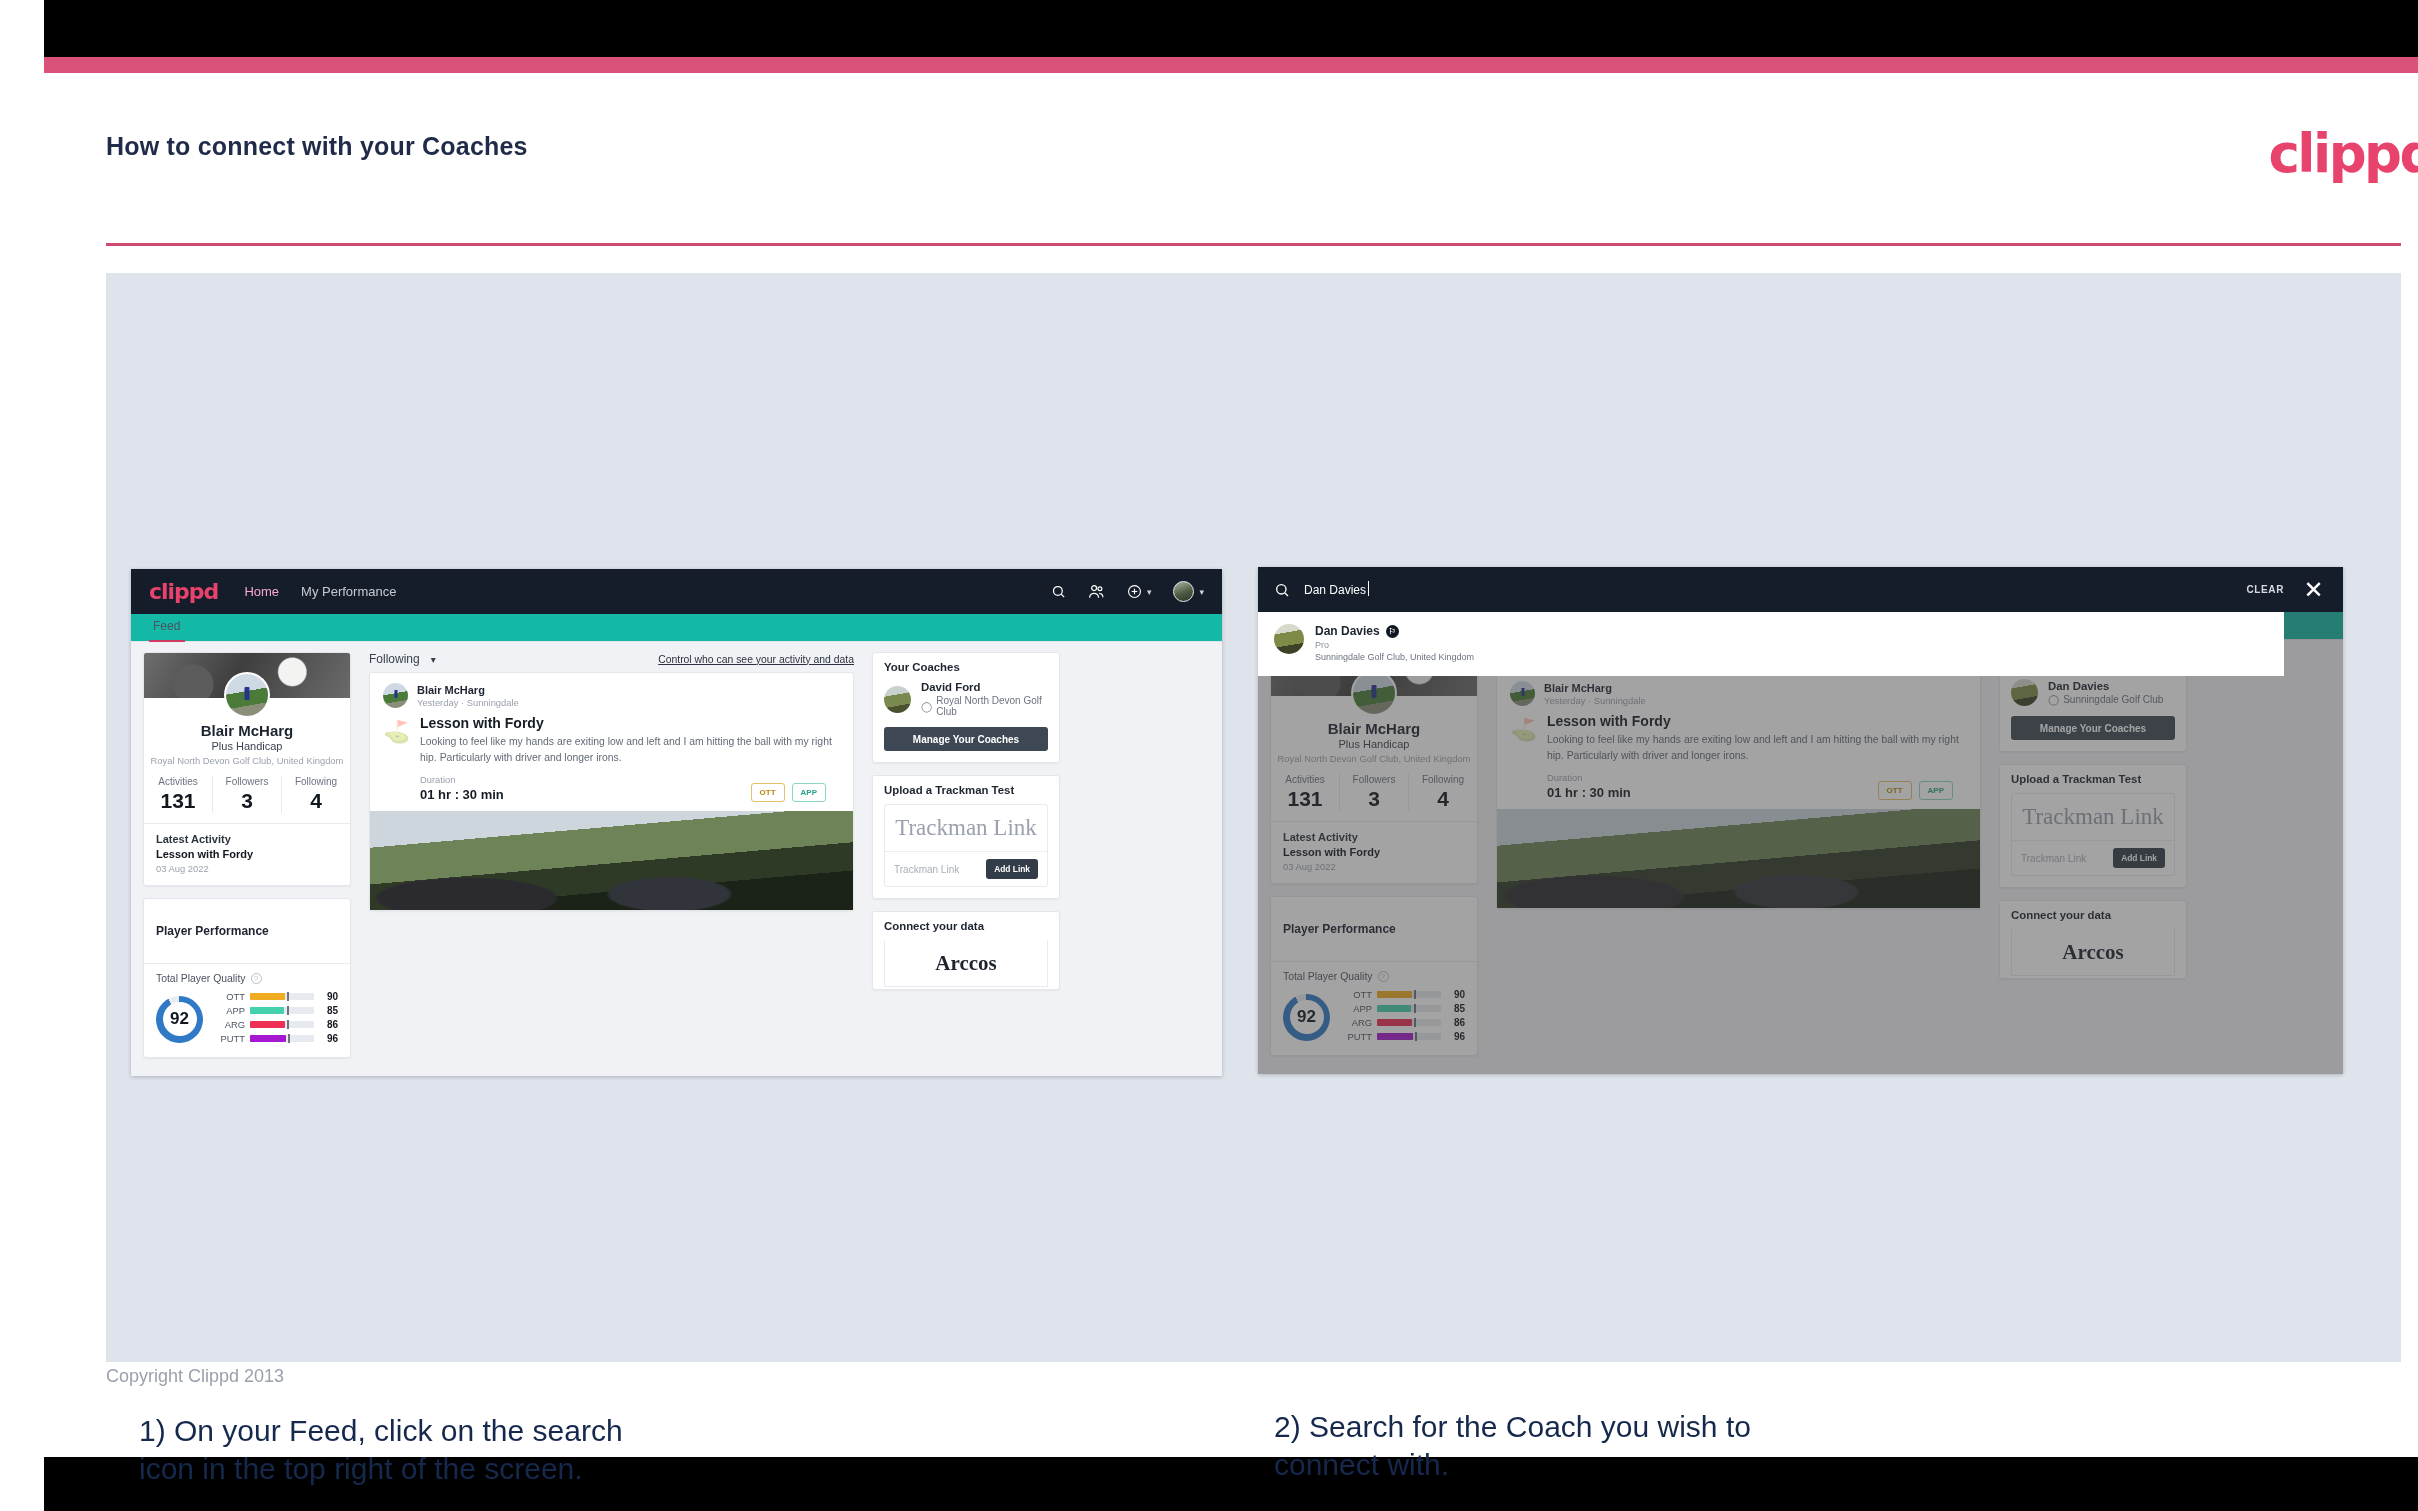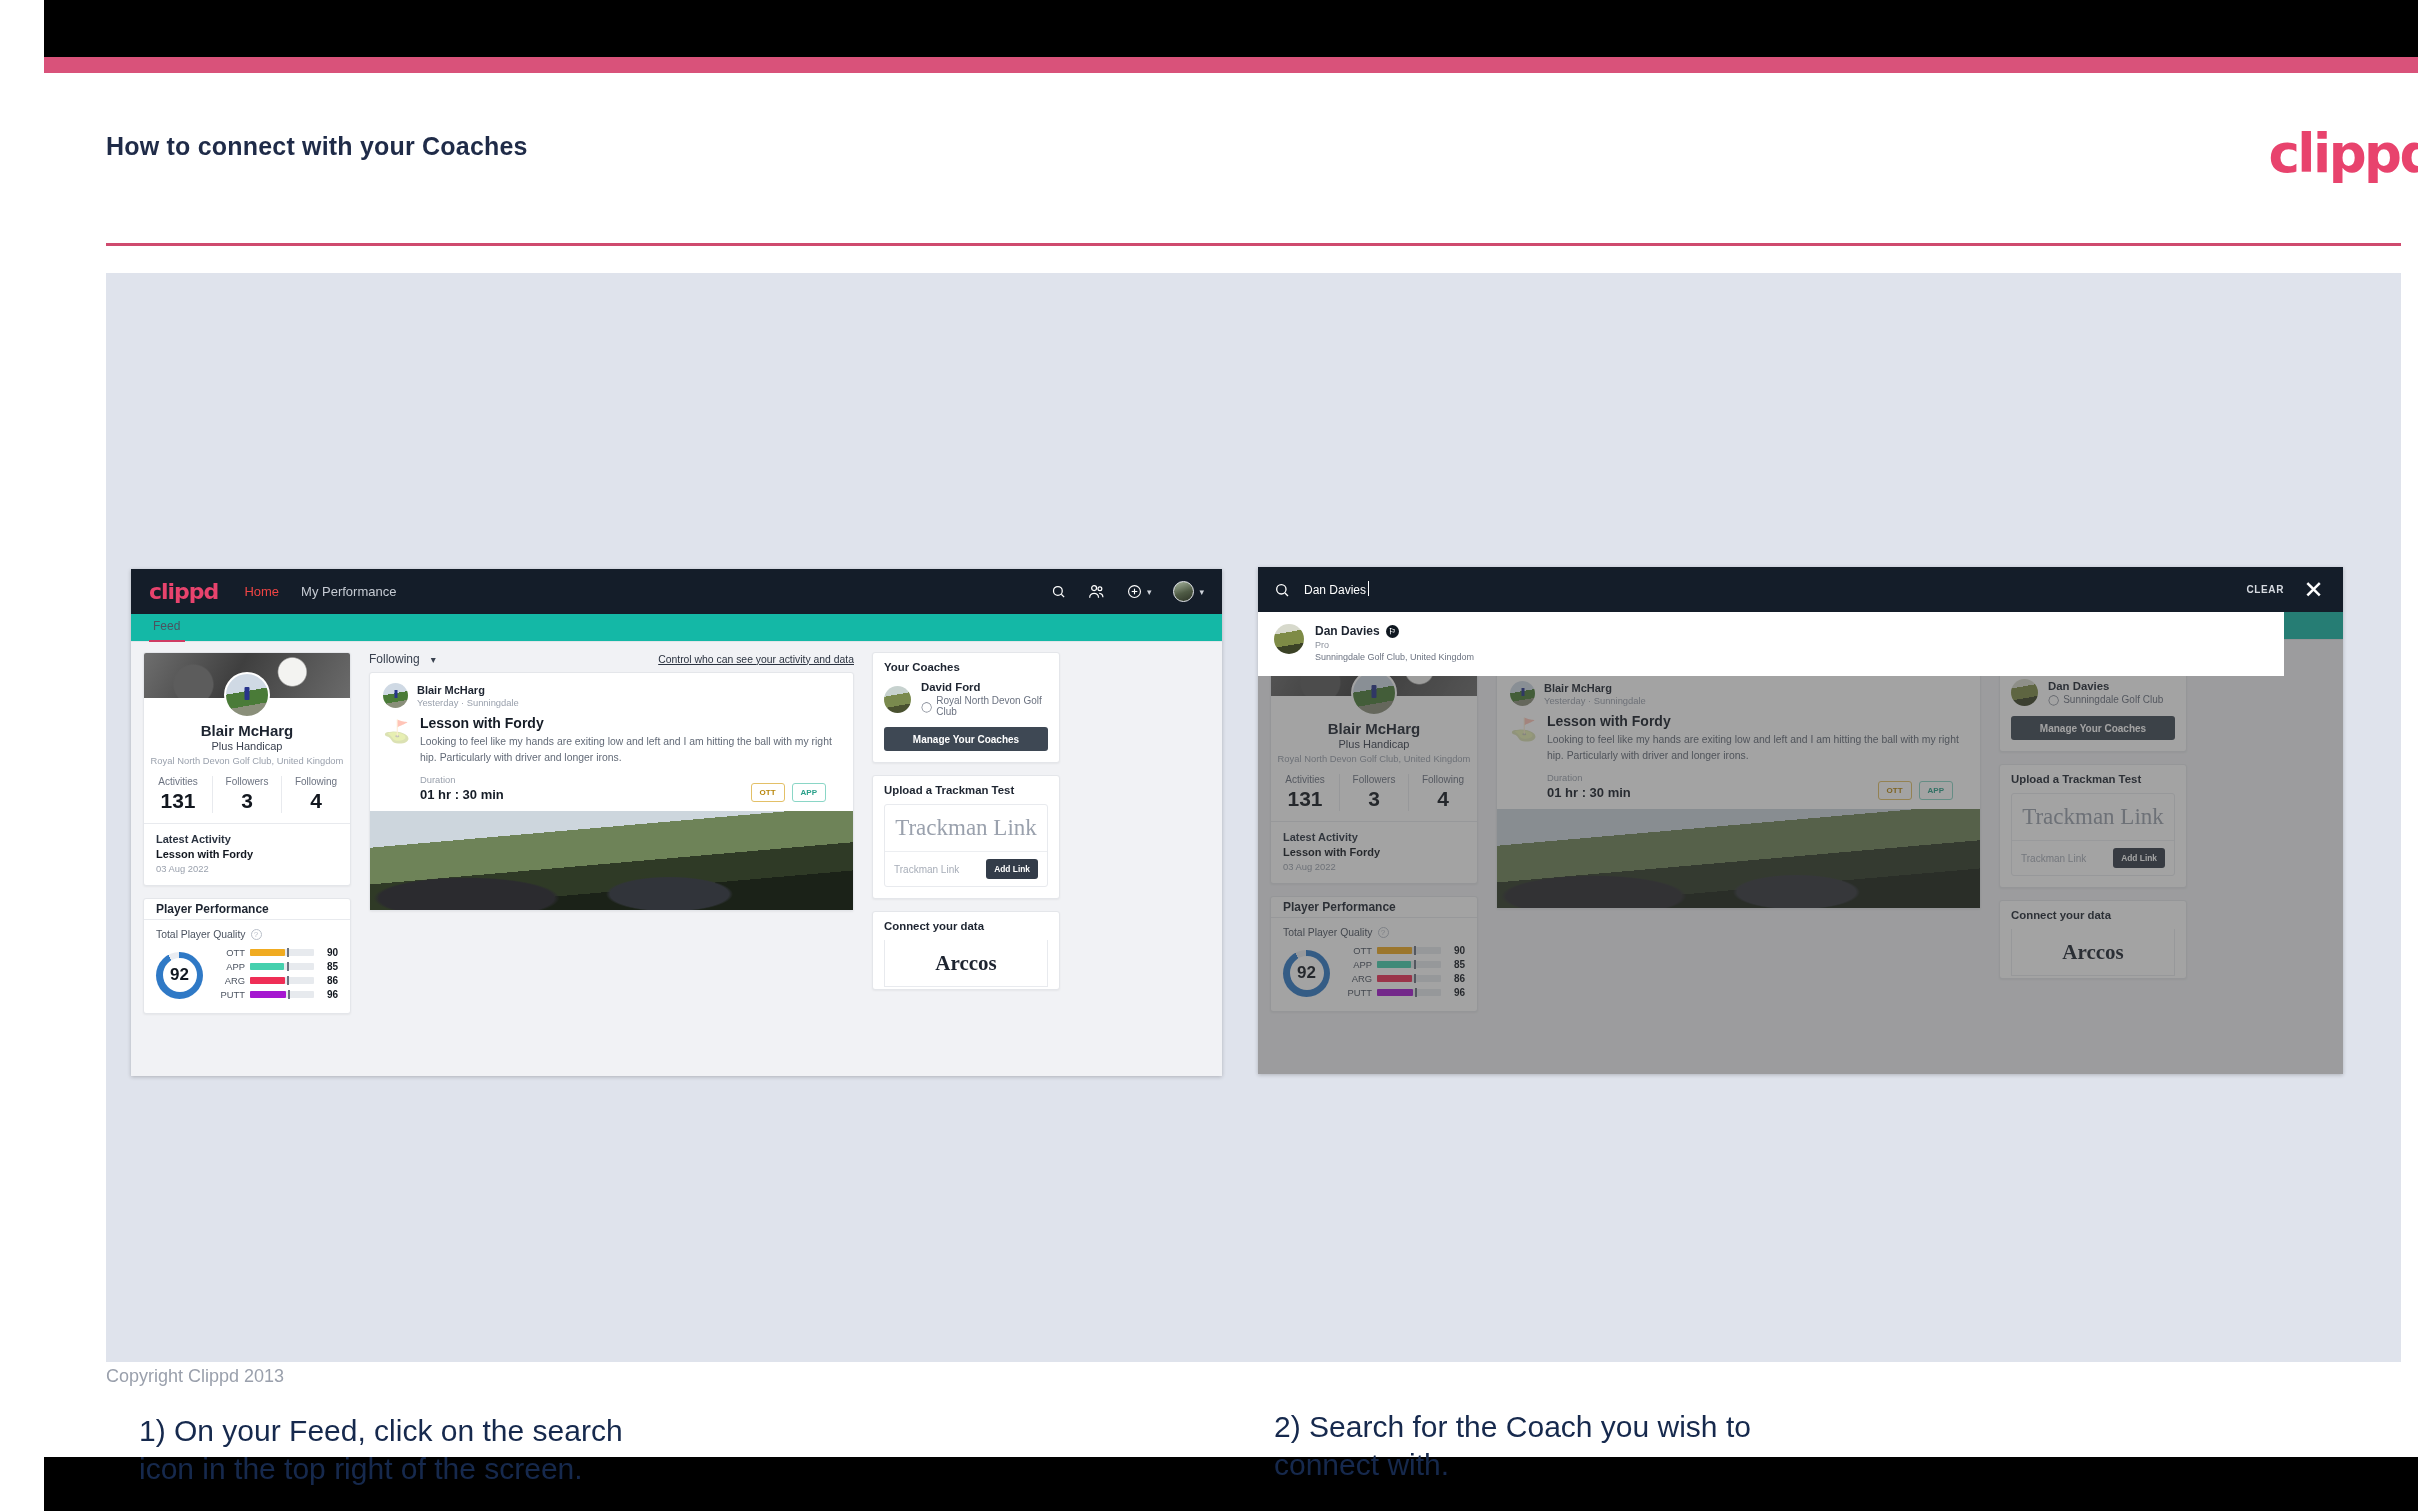--- a/index.html
+++ b/index.html
@@ -68,21 +68,21 @@
   .appnav {
     position:relative; height:45px; background:#141d29;
     display:flex; align-items:center; padding:0 18px;
   }
   .appnav .brand {
     font-size:22px; font-weight:800; color:#e8436d;
     letter-spacing:-1px; font-family:"DejaVu Sans", sans-serif;
     margin-right:26px;
   }
   .appnav .navlink { font-size:13px; color:#c6cbd3; margin-right:22px; }
-  .appnav .navlink.active { color:#ef4444; }
+  .appnav .navlink.active { color:#f9a8d4; }
   .appnav .spacer { flex:1; }
   .appnav .navicon { margin-left:22px; display:flex; align-items:center; color:#ffffff; }
   .chev { margin-left:5px; font-size:9px; color:#cfd4dc; }
   .avatar-nav {
     width:21px; height:21px; border-radius:50%;
     background:linear-gradient(160deg,#a8b6a0 0%,#4f5b45 55%,#2d3427 100%);
     border:1px solid #e8eaee;
   }
 
   .tabbar { height:28px; background:#14b8a6; border-bottom:1px solid #e3e5e9; position:relative; }
@@ -127,21 +127,21 @@
   .stat { flex:1; text-align:center; border-right:1px solid #e8eaee; }
   .stat:last-child { border-right:none; }
   .stat .lab { font-size:10px; color:#6b7280; }
   .stat .val { font-size:21px; font-weight:700; color:#12171f; margin-top:2px; }
 
   .latest { border-top:1px solid #e8eaee; margin-top:10px; padding:9px 12px 11px; }
   .latest .l1 { font-size:11px; font-weight:700; color:#2b3340; }
   .latest .l2 { font-size:11px; font-weight:700; color:#12171f; margin-top:3px; }
   .latest .l3 { font-size:9.4px; color:#9aa1ad; margin-top:3px; }
 
-  .pp-head { padding:3px 12px; font-size:12px; font-weight:700; color:#1d2430; border-bottom:1px solid #e8eaee; }
+  .pp-head { padding:25px 12px; font-size:12px; font-weight:700; color:#1d2430; border-bottom:1px solid #e8eaee; }
   .pp-body { padding:9px 12px 10px; }
   .pp-tpq { font-size:10.4px; color:#4b5360; display:flex; align-items:center; gap:5px; }
   .qmark {
     width:11px;height:11px;border-radius:50%;border:1px solid #b9bfc9;color:#b9bfc9;
     font-size:8px;display:inline-flex;align-items:center;justify-content:center;
   }
   .pp-row { display:flex; align-items:center; margin-top:7px; }
   .ring {
     width:47px;height:47px;border-radius:50%;
     background:conic-gradient(#2f79c6 0 92%, #e9ecf1 92% 100%);

